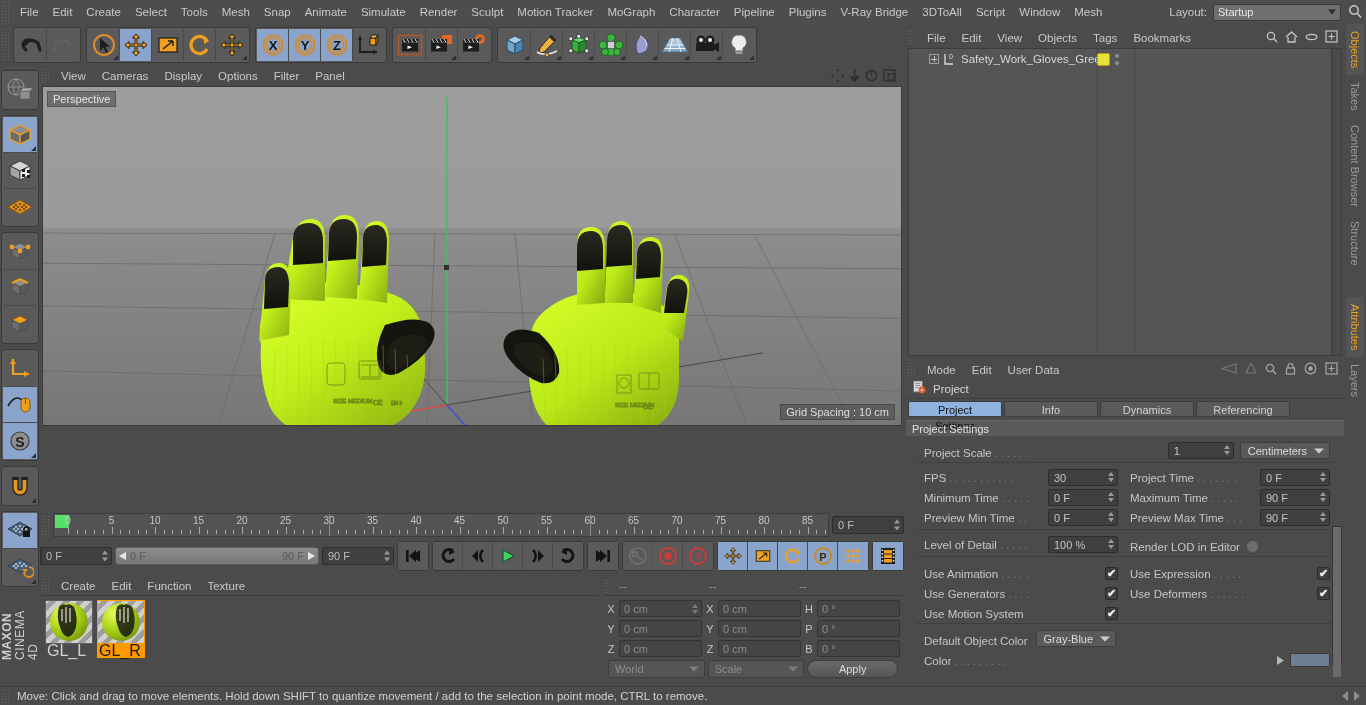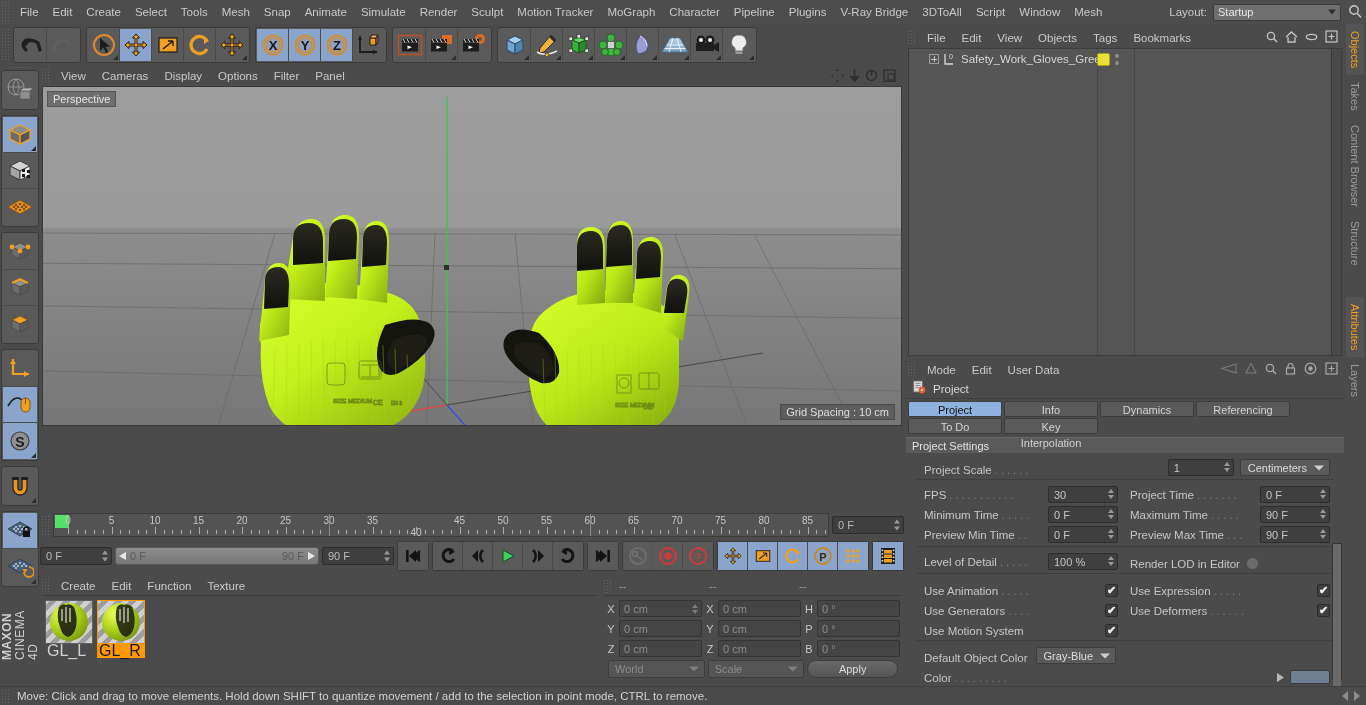--- a/index.html
+++ b/index.html
@@ -996,21 +996,21 @@
       <div class="ruler" id="ruler">
         <div class="greenmark"></div>
       <div class="tick-num" style="left: 14px;">0</div>
           <div class="tick-num" style="left: 57.5px;">5</div>
           <div class="tick-num" style="left: 101px;">10</div>
           <div class="tick-num" style="left: 144.5px;">15</div>
           <div class="tick-num" style="left: 188px;">20</div>
           <div class="tick-num" style="left: 231.5px;">25</div>
           <div class="tick-num" style="left: 275px;">30</div>
           <div class="tick-num" style="left: 318.5px;">35</div>
-          <div class="tick-num" style="left: 362px; margin-top: 12px;">40</div>
+          <div class="tick-num" style="left: 362px;">40</div>
           <div class="tick-num" style="left: 405.5px;">45</div>
           <div class="tick-num" style="left: 449px;">50</div>
           <div class="tick-num" style="left: 492.5px;">55</div>
           <div class="tick-num" style="left: 536px;">60</div>
           <div class="tick-num" style="left: 579.5px;">65</div>
           <div class="tick-num" style="left: 623px;">70</div>
           <div class="tick-num" style="left: 666.5px;">75</div>
           <div class="tick-num" style="left: 710px;">80</div>
           <div class="tick-num" style="left: 753.5px;">85</div>
           <div class="tick" style="left: 14px; height: 7px;"></div>
@@ -1481,24 +1481,20 @@
       </span>
       <span>Project</span>
     </div>
 
     <div class="am-tabs">
       <div class="am-tab active" style="flex:0 0 94px">Project Settings</div>
       <div class="am-tab" style="flex:0 0 94px">Info</div>
       <div class="am-tab" style="flex:0 0 94px">Dynamics</div>
       <div class="am-tab" style="flex:0 0 94px">Referencing</div>
     </div>
-    <div class="am-tabs" style="padding-top:1px">
-      <div class="am-tab" style="flex:0 0 94px">To Do</div>
-      <div class="am-tab" style="flex:0 0 94px">Key Interpolation</div>
-    </div>
 
     <div class="am-section">Project Settings</div>
 
     <div class="am-content">
       <div class="am-scroll">
         <div class="thumb"></div>
       </div>
 
       <div class="am-row">
         <span class="am-lbl">Project Scale</span>

